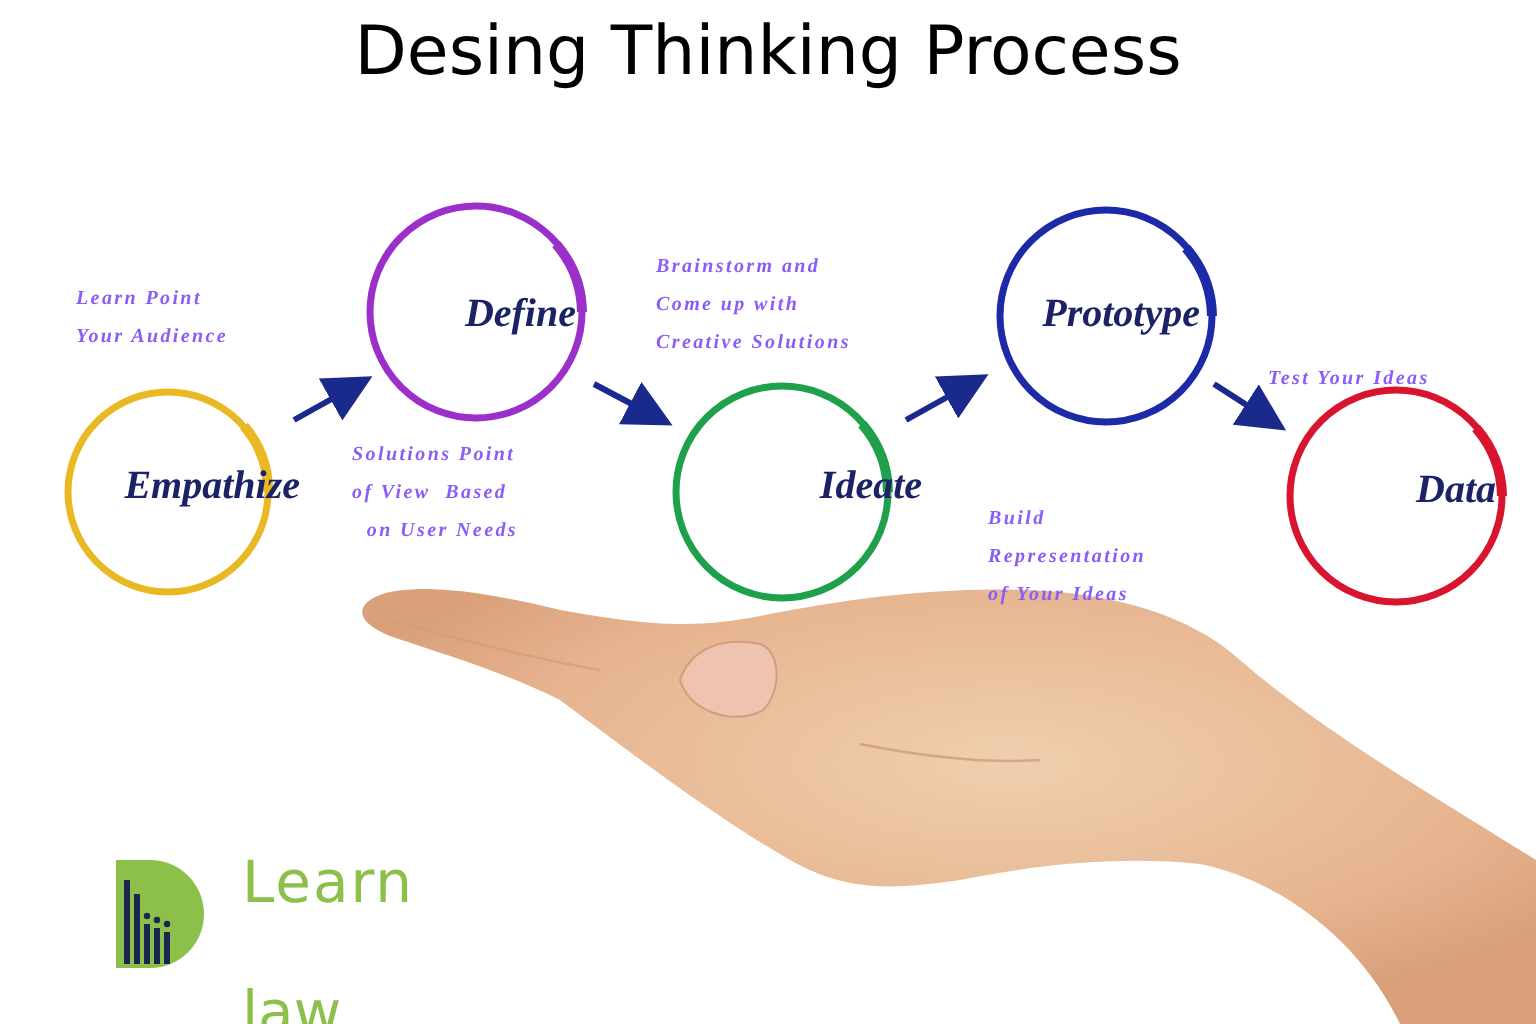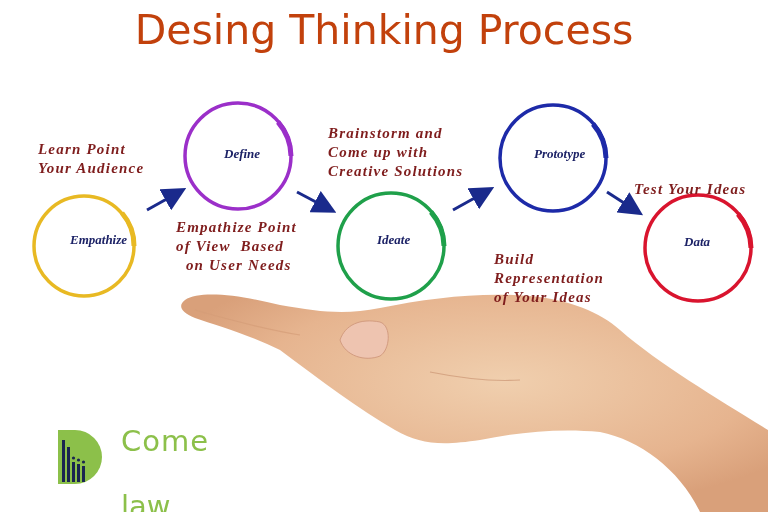--- a/index.html
+++ b/index.html
@@ -1,24 +1,24 @@
 <!DOCTYPE html>
 <html><head>
 <meta charset="utf-8">
 <style>
   html, body { margin:0; padding:0; }
   body { width:768px; height:512px; background:#ffffff; position:relative; overflow:hidden;
          font-family:"DejaVu Sans", sans-serif; }
   .title { position:absolute; left:0; top:6px; width:768px; text-align:center;
-           font-family:"DejaVu Sans", sans-serif; font-size:41px; color:#c2410c; letter-spacing:0px; }
+           font-family:"DejaVu Sans", sans-serif; font-size:34px; color:#000000; letter-spacing:0px; }
   .diagram { position:absolute; left:0; top:0; width:768px; height:512px; }
   .txt { position:absolute; font-family:"Liberation Serif", serif; font-style:italic; font-weight:bold;
-         color:#7f1d1d; font-size:15px; line-height:19px; letter-spacing:1.2px; white-space:pre; }
+         color:#8b5cf6; font-size:10px; line-height:19px; letter-spacing:1.2px; white-space:pre; }
   .stage-label { position:absolute; font-family:"Liberation Serif", serif; font-style:italic; font-weight:bold;
-         color:#1c2266; font-size:13px; text-align:left;margin-left:36px; }
+         color:#1c2266; font-size:20px; text-align:right; }
   .logo-text { position:absolute; font-family:"DejaVu Sans", sans-serif; color:#8cc04a; font-size:29px; line-height:31px; }
 </style>
 </head>
 <body>
 
 <div class="title">Desing Thinking Process</div>
 
 <svg class="diagram" viewBox="0 0 768 512" xmlns="http://www.w3.org/2000/svg">
   <defs>
     <radialGradient id="skin" cx="55%" cy="40%" r="60%">
@@ -73,33 +73,33 @@
     <rect x="67" y="447" width="3" height="35" fill="#1a2550"></rect>
     <rect x="72" y="462" width="3" height="20" fill="#1a2550"></rect>
     <circle cx="73.5" cy="458" r="1.6" fill="#1a2550"></circle>
     <rect x="77" y="464" width="3" height="18" fill="#1a2550"></rect>
     <circle cx="78.5" cy="460" r="1.6" fill="#1a2550"></circle>
     <rect x="82" y="466" width="3" height="16" fill="#1a2550"></rect>
     <circle cx="83.5" cy="462" r="1.6" fill="#1a2550"></circle>
   </g>
 </svg>
 
-<div class="stage-label" style="left:34px; top:232px; width:100px;">Empathize</div>
+<div class="stage-label" style="left:34px; top:232px; width:100px;padding-left:16px;">Empathize</div>
 <div class="stage-label" style="left:188px; top:146px; width:100px;">Define</div>
 <div class="stage-label" style="left:341px; top:232px; width:120px;">Ideate</div>
-<div class="stage-label" style="left:498px; top:146px; width:132px;">Prototype</div>
+<div class="stage-label" style="left:468px; top:146px; width:132px;">Prototype</div>
 <div class="stage-label" style="left:648px; top:234px; width:100px;">Data</div>
 
 <div class="txt" style="left:38px; top:140px;">Learn Point
 Your Audience</div>
-<div class="txt" style="left:176px; top:218px;">Empathize Point
+<div class="txt" style="left:176px; top:218px;">Solutions Point
 of View  Based
   on User Needs</div>
 <div class="txt" style="left:328px; top:124px;">Brainstorm and
 Come up with
 Creative Solutions</div>
 <div class="txt" style="left:494px; top:223px;margin-top:27px;">Build
 Representation
 of Your Ideas</div>
 <div class="txt" style="left:634px; top:160px;margin-top:20px;">Test Your Ideas</div>
 
-<div class="logo-text" style="left:121px; top:426px; letter-spacing:1px;">Come</div>
+<div class="logo-text" style="left:121px; top:426px; letter-spacing:1px;">Learn</div>
 <div class="logo-text" style="left:121px; top:455px;margin-top:36px;">law</div>
 
 </body></html>

